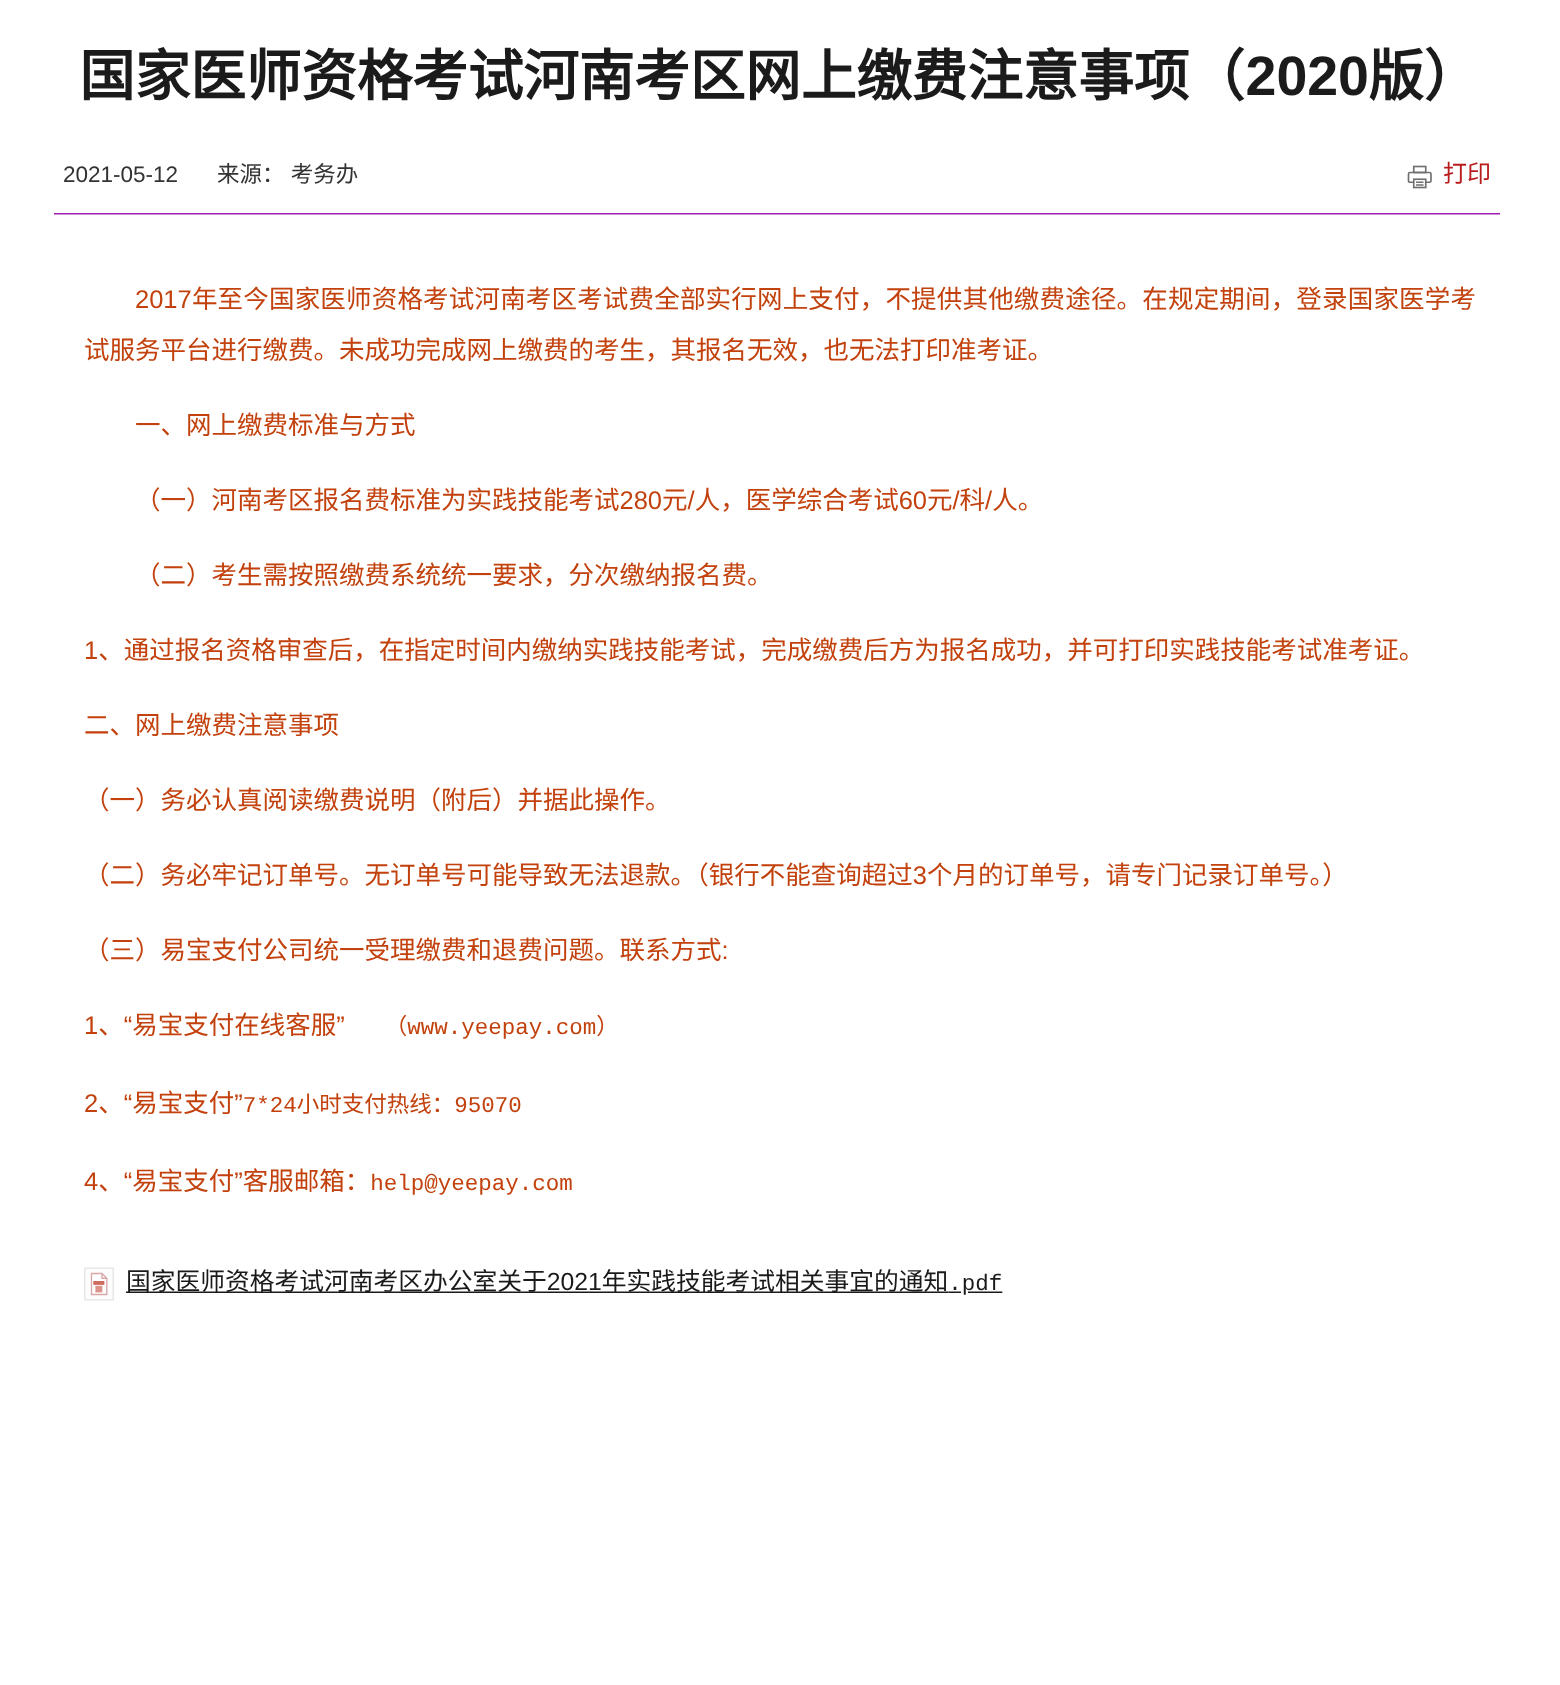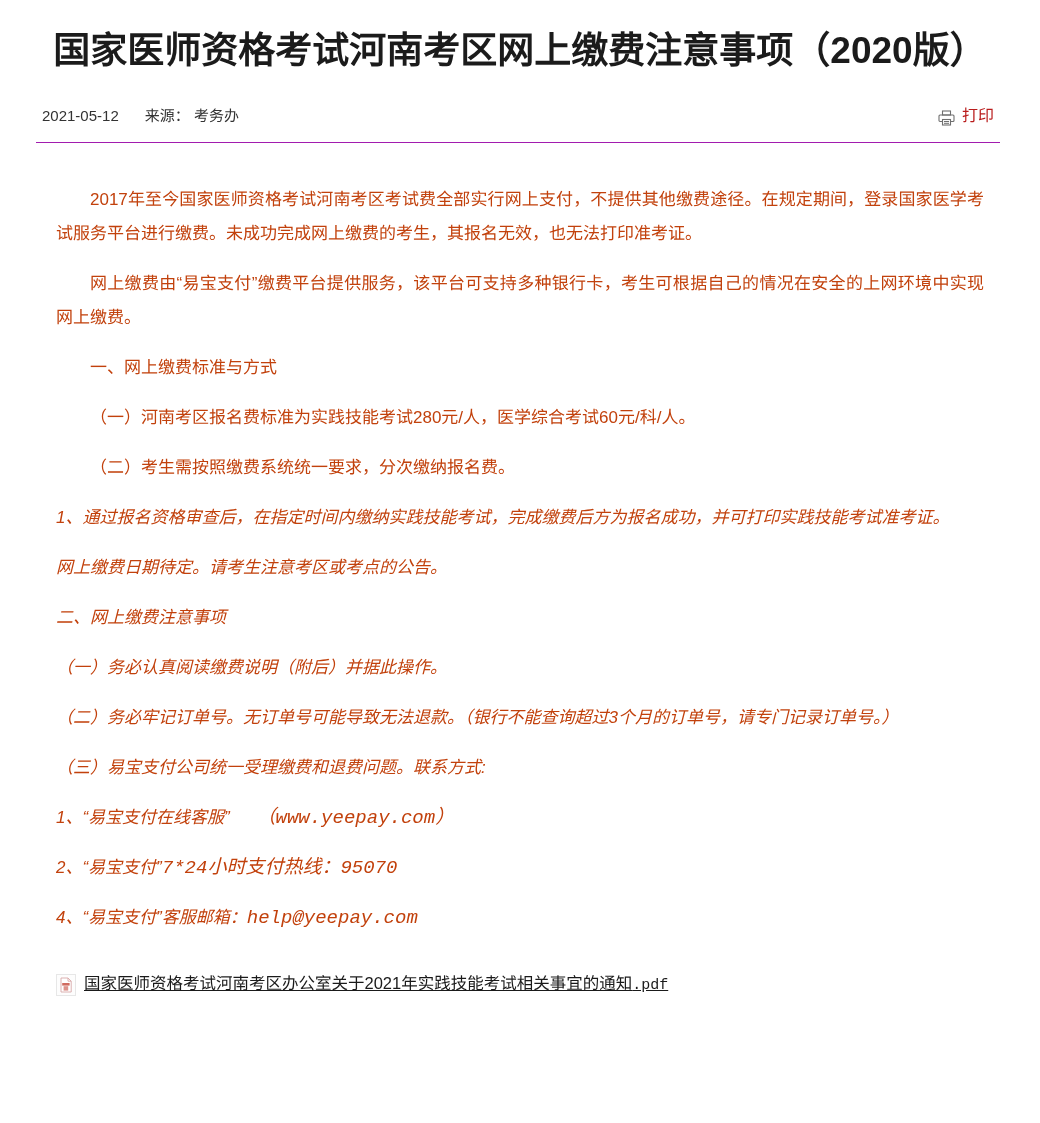--- a/index.html
+++ b/index.html
@@ -89,25 +89,24 @@
     font-size: 17px;
     line-height: 34px;
     text-align: justify;
     word-break: break-all;
   }
   .content p.indent {
     text-indent: 2em;
   }
   .content p.noindent {
     text-indent: 0;
-    font-style: italic;
   }
   .mono {
     font-family: "Liberation Mono", "DejaVu Sans Mono", monospace;
-    font-size: 19px;
+    font-size: 15px;
     letter-spacing: 0px;
   }
 
   
   .attachments {
     margin: 36px 36px 0 36px;
     padding: 0 20px;
   }
   .attachment-item {
     display: flex;
@@ -162,26 +161,24 @@
           <line x1="6" y1="13.3" x2="11" y2="13.3" stroke="#6f6f6f" stroke-width="1"></line>
         </svg>
       </span>
       <span>打印</span>
     </div>
   </div>
 
   <div class="content">
 
     <p class="indent">2017年至今国家医师资格考试河南考区考试费全部实行网上支付，不提供其他缴费途径。在规定期间，登录国家医学考试服务平台进行缴费。未成功完成网上缴费的考生，其报名无效，也无法打印准考证。</p>
-    <p class="indent">网上缴费由“易宝支付”缴费平台提供服务，该平台可支持多种银行卡，考生可根据自己的情况在安全的上网环境中实现网上缴费。</p>
     <p class="indent">一、网上缴费标准与方式</p>
     <p class="indent">（一）河南考区报名费标准为实践技能考试280元/人，医学综合考试60元/科/人。</p>
     <p class="indent">（二）考生需按照缴费系统统一要求，分次缴纳报名费。</p>
     <p class="noindent">1、通过报名资格审查后，在指定时间内缴纳实践技能考试，完成缴费后方为报名成功，并可打印实践技能考试准考证。</p>
-    <p class="noindent">网上缴费日期待定。请考生注意考区或考点的公告。</p>
     <p class="noindent">二、网上缴费注意事项</p>
     <p class="noindent">（一）务必认真阅读缴费说明（附后）并据此操作。</p>
     <p class="noindent">（二）务必牢记订单号。无订单号可能导致无法退款。（银行不能查询超过3个月的订单号，请专门记录订单号。）</p>
     <p class="noindent">（三）易宝支付公司统一受理缴费和退费问题。联系方式:</p>
 
     <p class="noindent">
       <span>1、“易宝支付在线客服”</span>
       <span class="mono" style="margin-left:22px;">（www.yeepay.com）</span>
     </p>
 

